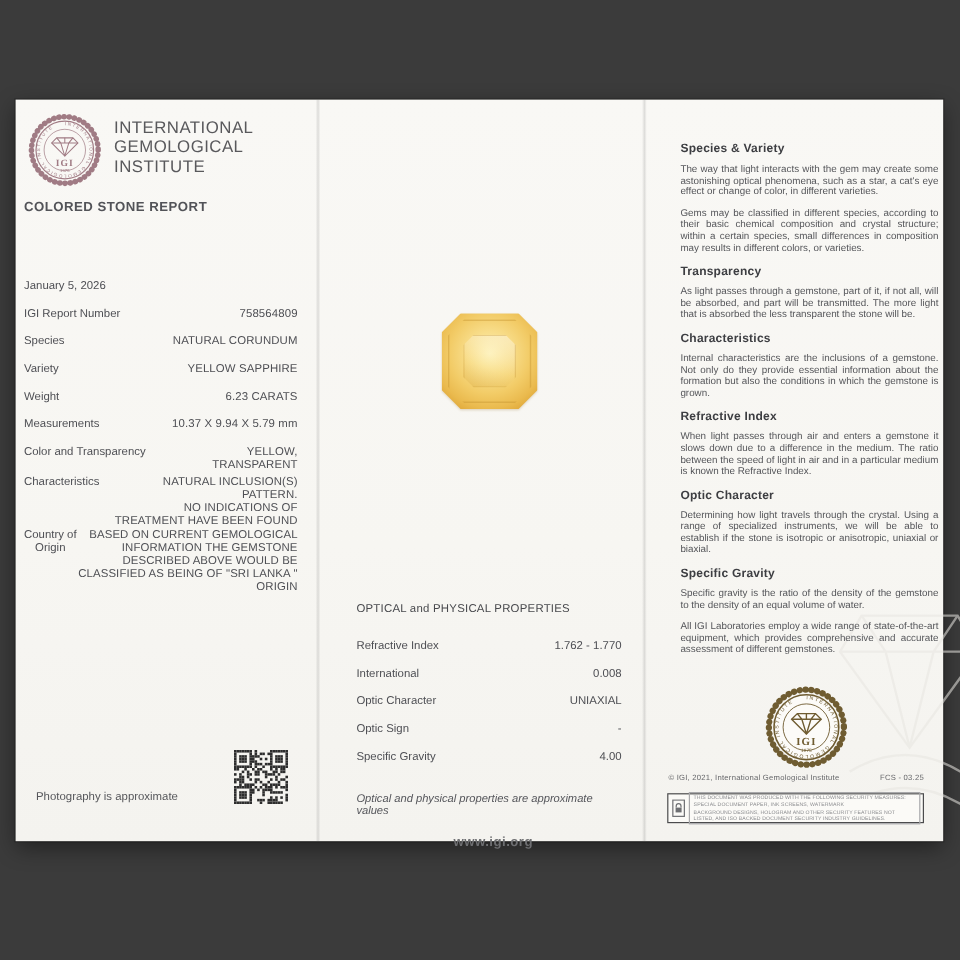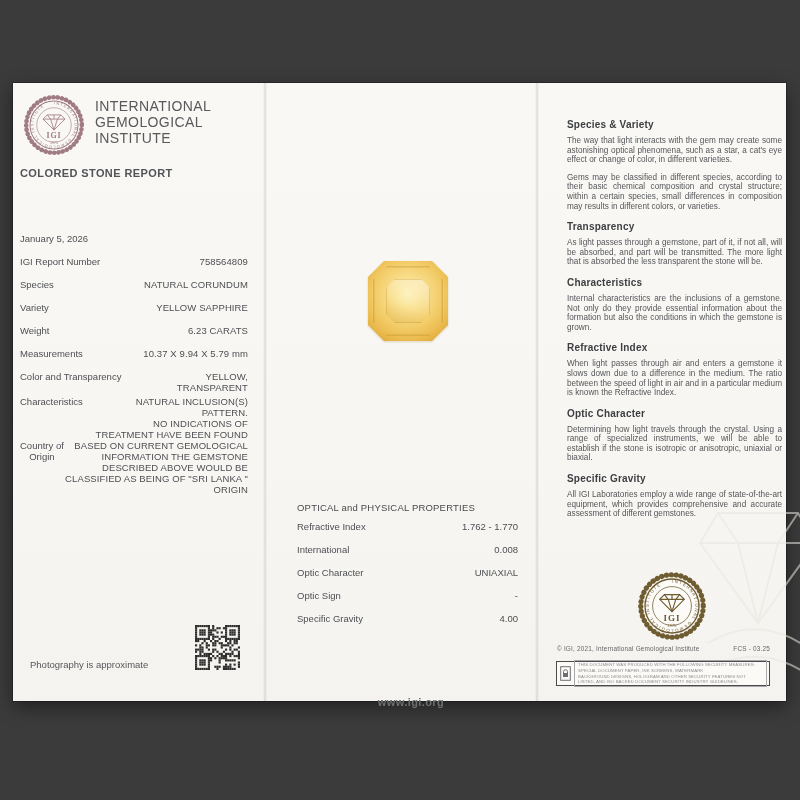--- a/index.html
+++ b/index.html
@@ -35,21 +35,21 @@
   
   .gem{position:absolute;left:102px;top:178px;width:80px;height:80px;filter:drop-shadow(0 1px 1px rgba(150,110,40,.25));}
   .oct{clip-path:polygon(20% 0,80% 0,100% 20%,100% 80%,80% 100%,20% 100%,0 80%,0 20%);}
   .gem-body{position:absolute;inset:0;
      background:radial-gradient(65% 65% at 50% 42%, #fdf0b4 0%, #f8dd8a 35%, #f2cb66 65%, #eaba4e 88%, #e2ac3e 100%);}
   .gem-girdle{position:absolute;inset:5px;box-shadow:inset 0 0 0 1.5px rgba(196,146,44,.40);}
   .gem-table{position:absolute;inset:18px;
      background:linear-gradient(200deg, rgba(255,255,255,.45), rgba(255,240,180,.05) 60%, rgba(205,155,55,.28));
      box-shadow:inset 0 0 0 1px rgba(198,148,48,.35);}
   .props{position:absolute;left:31px;top:419px;width:221px;color:#4e4f54;}
-  .p-title{font-size:9.5px;letter-spacing:.2px;color:#48494d;margin-bottom:8px;}
+  .p-title{font-size:9.5px;letter-spacing:.2px;color:#48494d;margin-bottom:20px;}
   .p-row{display:flex;justify-content:space-between;font-size:9.5px;line-height:11px;margin-bottom:12px;}
   .p-note{margin-top:24px;font-size:9.3px;font-style:italic;color:#54555a;}
   .website{position:absolute;left:18px;right:0;top:613px;text-align:center;font-size:11px;
            font-weight:700;color:#6e6f72;letter-spacing:.4px;}
 
   
   .glossary{position:absolute;left:29px;top:36px;width:215px;color:#55565a;}
   .glossary h3{font-size:10px;font-weight:700;color:#3d3e42;margin:10px 0 6px 0;letter-spacing:.2px;}
   .glossary h3:first-child{margin-top:0;}
   .glossary p{font-size:8.2px;line-height:9.6px;text-align:justify;margin:0 0 8px 0;}
@@ -406,20 +406,21 @@
           <span>UNIAXIAL</span>
         </div>
         <div class="p-row">
           <span>Optic Sign</span>
           <span>-</span>
         </div>
         <div class="p-row">
           <span>Specific Gravity</span>
           <span>4.00</span>
         </div>
+        <div class="p-note">Optical and physical properties are approximate values</div>
       </div>
 
       <div class="website">www.igi.org</div>
     </section>
 
     <section class="panel panel-right">
 
       <svg class="watermark" width="120" height="230" viewBox="0 0 120 230">
         <g fill="none" stroke="#e8e6e1" stroke-width="2">
           <path d="M20 40 L100 40 L118 70 L60 150 L2 70 Z"></path>
@@ -434,20 +435,21 @@
         <p>Gems may be classified in different species, according to their basic chemical composition and crystal structure; within a certain species, small differences in composition may results in different colors, or varieties.</p>
         <h3>Transparency</h3>
         <p>As light passes through a gemstone, part of it, if not all, will be absorbed, and part will be transmitted. The more light that is absorbed the less transparent the stone will be.</p>
         <h3>Characteristics</h3>
         <p>Internal characteristics are the inclusions of a gemstone. Not only do they provide essential information about the formation but also the conditions in which the gemstone is grown.</p>
         <h3>Refractive Index</h3>
         <p>When light passes through air and enters a gemstone it slows down due to a difference in the medium. The ratio between the speed of light in air and in a particular medium is known the Refractive Index.</p>
         <h3>Optic Character</h3>
         <p>Determining how light travels through the crystal. Using a range of specialized instruments, we will be able to establish if the stone is isotropic or anisotropic, uniaxial or biaxial.</p>
         <h3>Specific Gravity</h3>
+        <p>Specific gravity is the ratio of the density of the gemstone to the density of an equal volume of water.</p>
         <p>All IGI Laboratories employ a wide range of state-of-the-art equipment, which provides comprehensive and accurate assessment of different gemstones.</p>
       </div>
 
       <svg class="seal-right" viewBox="0 0 76 76">
         <circle cx="38" cy="38" r="33" fill="none" stroke="#6f5c31" stroke-width="5.5" stroke-dasharray="0.1 5.05" stroke-linecap="round"></circle>
         <circle cx="38" cy="38" r="28.5" fill="#fcfbf8" stroke="#6f5c31" stroke-width="1.4"></circle>
         <circle cx="38" cy="38" r="20.5" fill="none" stroke="#6f5c31" stroke-width="0.8"></circle>
         <defs>
             <path id="arcR" d="M38 13.5 a24.5 24.5 0 1 1 -0.01 0"></path>
           </defs>

